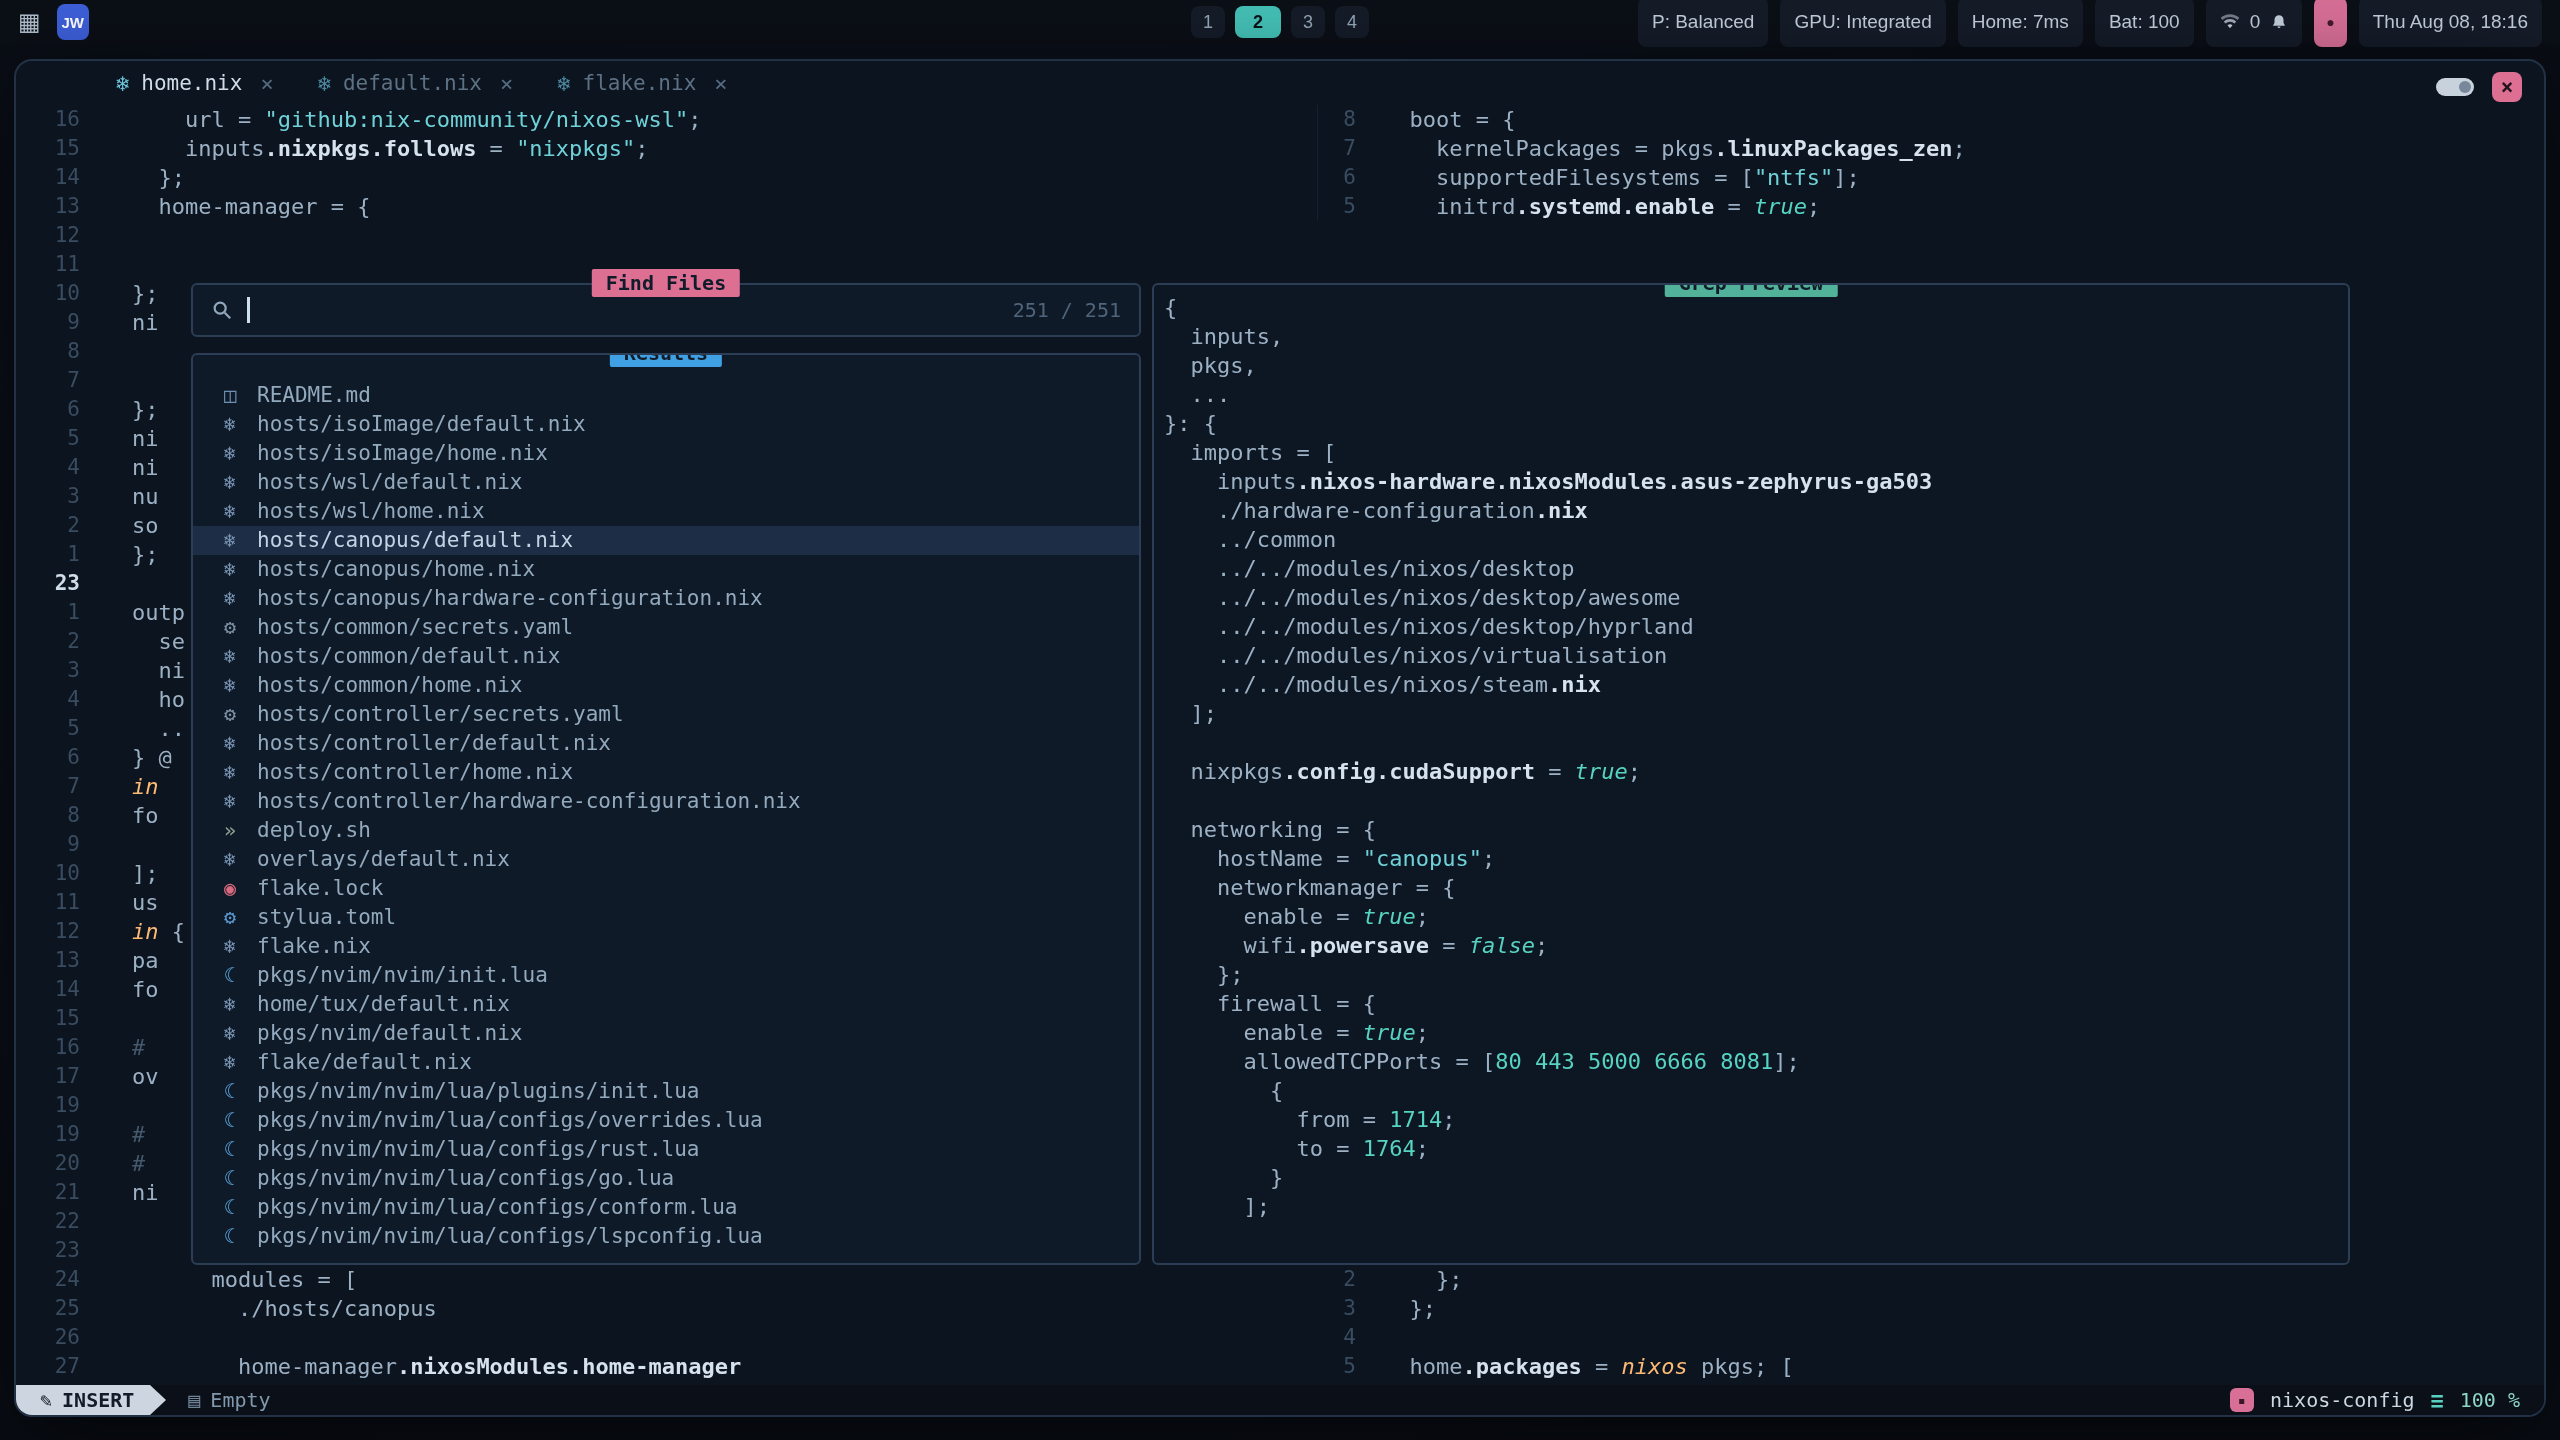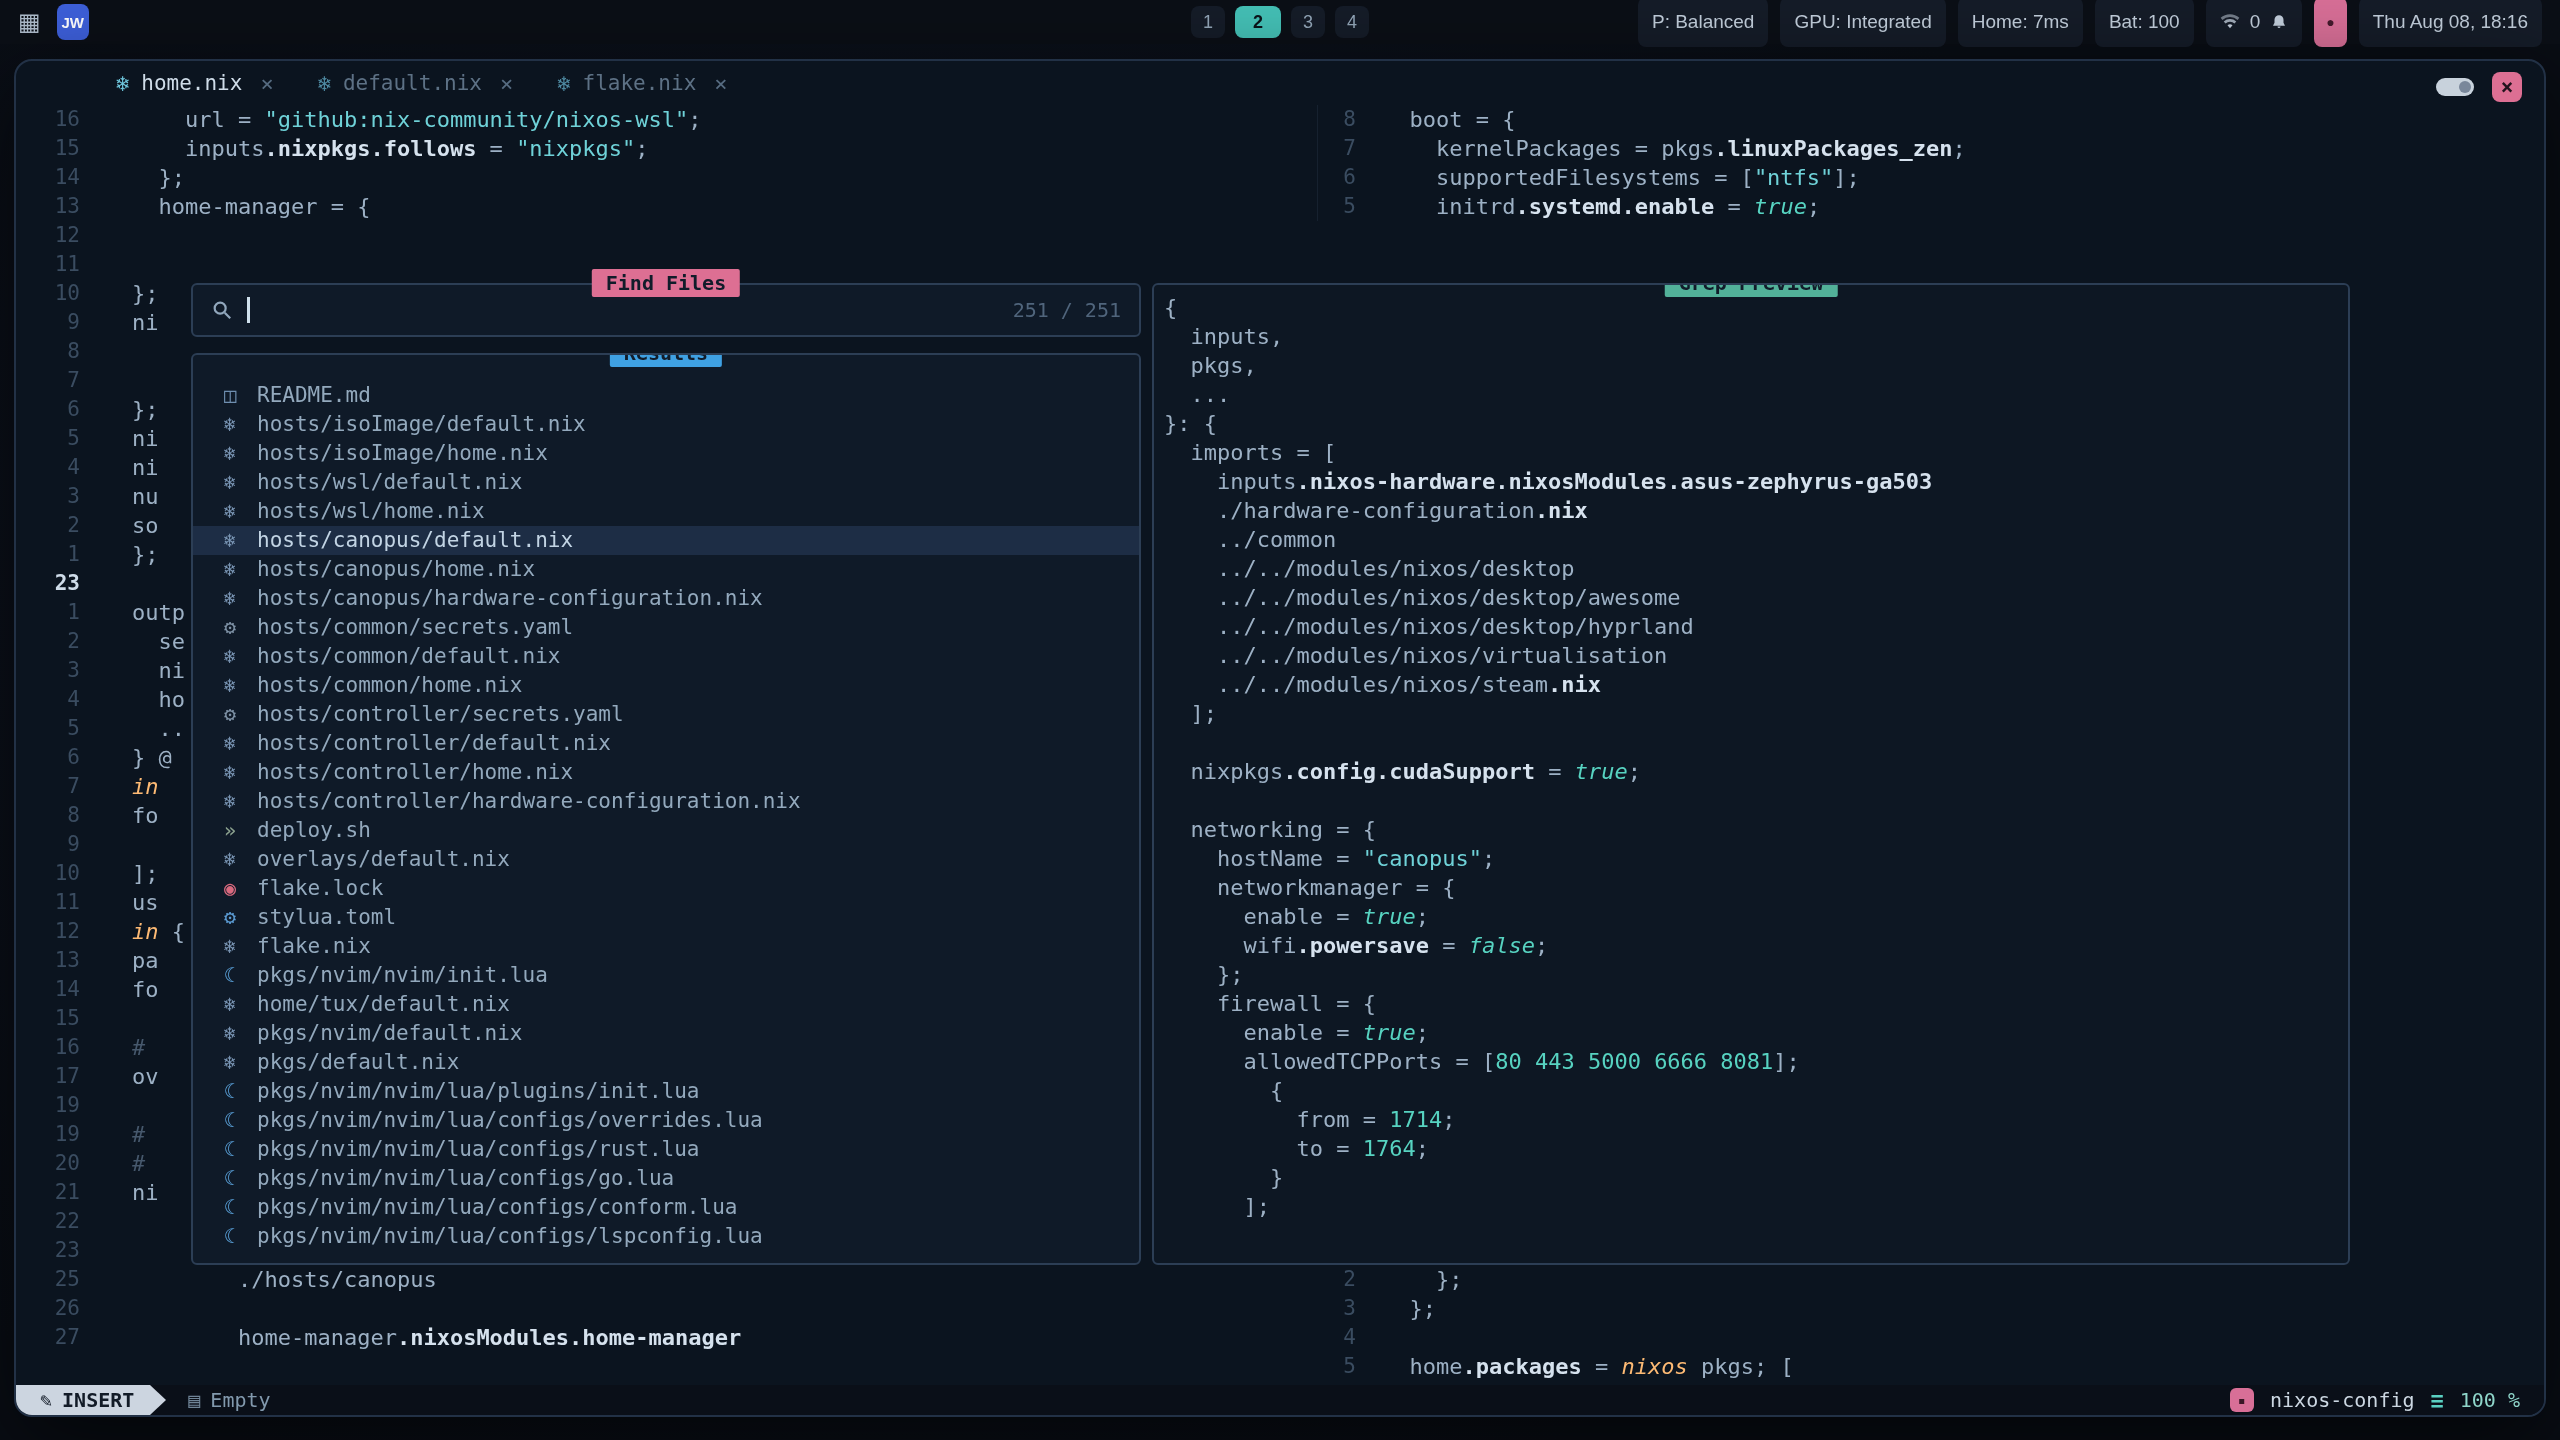--- a/index.html
+++ b/index.html
@@ -199,20 +199,21 @@
         <div class="crow"><span class="gut">14</span><span class="ct">fo</span></div>
         <div class="crow"><span class="gut">15</span><span class="ct"></span></div>
         <div class="crow"><span class="gut">16</span><span class="ct"><span class="tok-comment">#</span></span></div>
         <div class="crow"><span class="gut">17</span><span class="ct">ov</span></div>
         <div class="crow"><span class="gut">19</span><span class="ct"></span></div>
         <div class="crow"><span class="gut">19</span><span class="ct"><span class="tok-comment">#</span></span></div>
         <div class="crow"><span class="gut">20</span><span class="ct"><span class="tok-comment">#</span></span></div>
         <div class="crow"><span class="gut">21</span><span class="ct">ni</span></div>
         <div class="crow"><span class="gut">22</span><span class="ct"></span></div>
         <div class="crow"><span class="gut">23</span><span class="ct">      specialArgs = {<span class="tok-kw">inherit</span> inputs outputs username;};</span></div>
+        <div class="crow"><span class="gut">24</span><span class="ct">      modules = [</span></div>
         <div class="crow"><span class="gut">25</span><span class="ct">        ./hosts/canopus</span></div>
         <div class="crow"><span class="gut">26</span><span class="ct"></span></div>
         <div class="crow"><span class="gut">27</span><span class="ct">        home-manager<span class="tok-attr">.nixosModules.home-manager</span></span></div>
       </div>
     <div class="rpane">
       <div id="rtop">
           <div class="crow"><span class="gut">8</span><span class="ct">  boot = {</span></div>
           <div class="crow"><span class="gut">7</span><span class="ct">    kernelPackages = pkgs<span class="tok-attr">.linuxPackages_zen</span>;</span></div>
           <div class="crow"><span class="gut">6</span><span class="ct">    supportedFilesystems = [<span class="tok-str">"ntfs"</span>];</span></div>
           <div class="crow"><span class="gut">5</span><span class="ct">    initrd<span class="tok-attr">.systemd.enable</span> = <span class="tok-bool">true</span>;</span></div>
@@ -257,21 +258,21 @@
           <div class="ritem"><span class="ricon" style="color: rgb(123, 151, 182);">❄</span><span class="rname">hosts/controller/home.nix</span></div>
           <div class="ritem"><span class="ricon" style="color: rgb(123, 151, 182);">❄</span><span class="rname">hosts/controller/hardware-configuration.nix</span></div>
           <div class="ritem"><span class="ricon" style="color: rgb(138, 160, 142);">»</span><span class="rname">deploy.sh</span></div>
           <div class="ritem"><span class="ricon" style="color: rgb(123, 151, 182);">❄</span><span class="rname">overlays/default.nix</span></div>
           <div class="ritem"><span class="ricon" style="color: rgb(217, 106, 127);">◉</span><span class="rname">flake.lock</span></div>
           <div class="ritem"><span class="ricon" style="color: rgb(92, 157, 214);">⚙</span><span class="rname">stylua.toml</span></div>
           <div class="ritem"><span class="ricon" style="color: rgb(123, 151, 182);">❄</span><span class="rname">flake.nix</span></div>
           <div class="ritem"><span class="ricon" style="color: rgb(91, 163, 220);">☾</span><span class="rname">pkgs/nvim/nvim/init.lua</span></div>
           <div class="ritem"><span class="ricon" style="color: rgb(123, 151, 182);">❄</span><span class="rname">home/tux/default.nix</span></div>
           <div class="ritem"><span class="ricon" style="color: rgb(123, 151, 182);">❄</span><span class="rname">pkgs/nvim/default.nix</span></div>
-          <div class="ritem"><span class="ricon" style="color: rgb(123, 151, 182);">❄</span><span class="rname">pkgs/default.nix</span></div>
+          <div class="ritem"><span class="ricon" style="color: rgb(123, 151, 182);">❄</span><span class="rname">flake/default.nix</span></div>
           <div class="ritem"><span class="ricon" style="color: rgb(91, 163, 220);">☾</span><span class="rname">pkgs/nvim/nvim/lua/plugins/init.lua</span></div>
           <div class="ritem"><span class="ricon" style="color: rgb(91, 163, 220);">☾</span><span class="rname">pkgs/nvim/nvim/lua/configs/overrides.lua</span></div>
           <div class="ritem"><span class="ricon" style="color: rgb(91, 163, 220);">☾</span><span class="rname">pkgs/nvim/nvim/lua/configs/rust.lua</span></div>
           <div class="ritem"><span class="ricon" style="color: rgb(91, 163, 220);">☾</span><span class="rname">pkgs/nvim/nvim/lua/configs/go.lua</span></div>
           <div class="ritem"><span class="ricon" style="color: rgb(91, 163, 220);">☾</span><span class="rname">pkgs/nvim/nvim/lua/configs/conform.lua</span></div>
           <div class="ritem"><span class="ricon" style="color: rgb(91, 163, 220);">☾</span><span class="rname">pkgs/nvim/nvim/lua/configs/lspconfig.lua</span></div>
         </div>
     </div>
 
     <div class="float f-preview">

